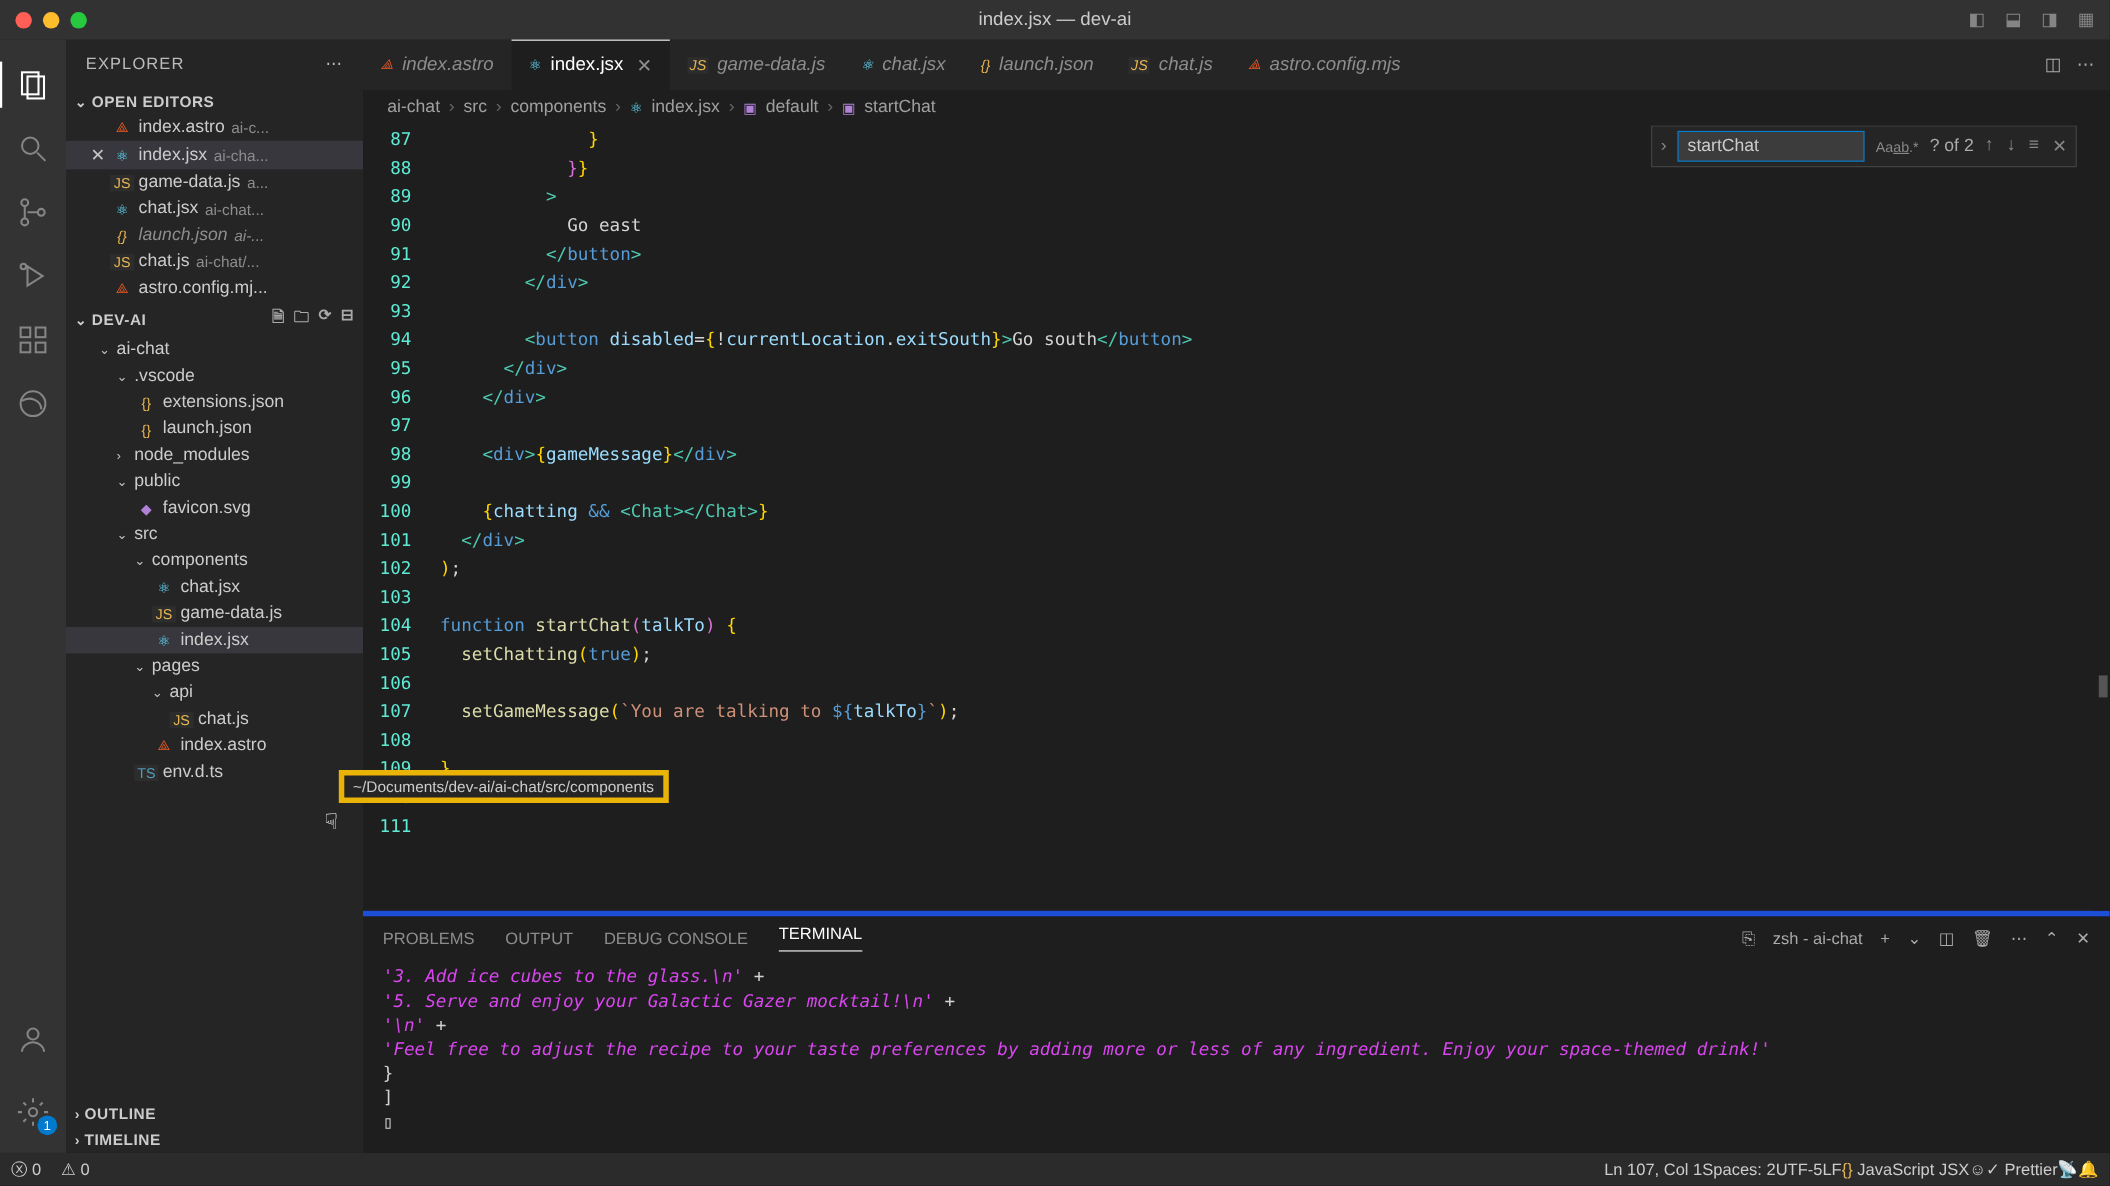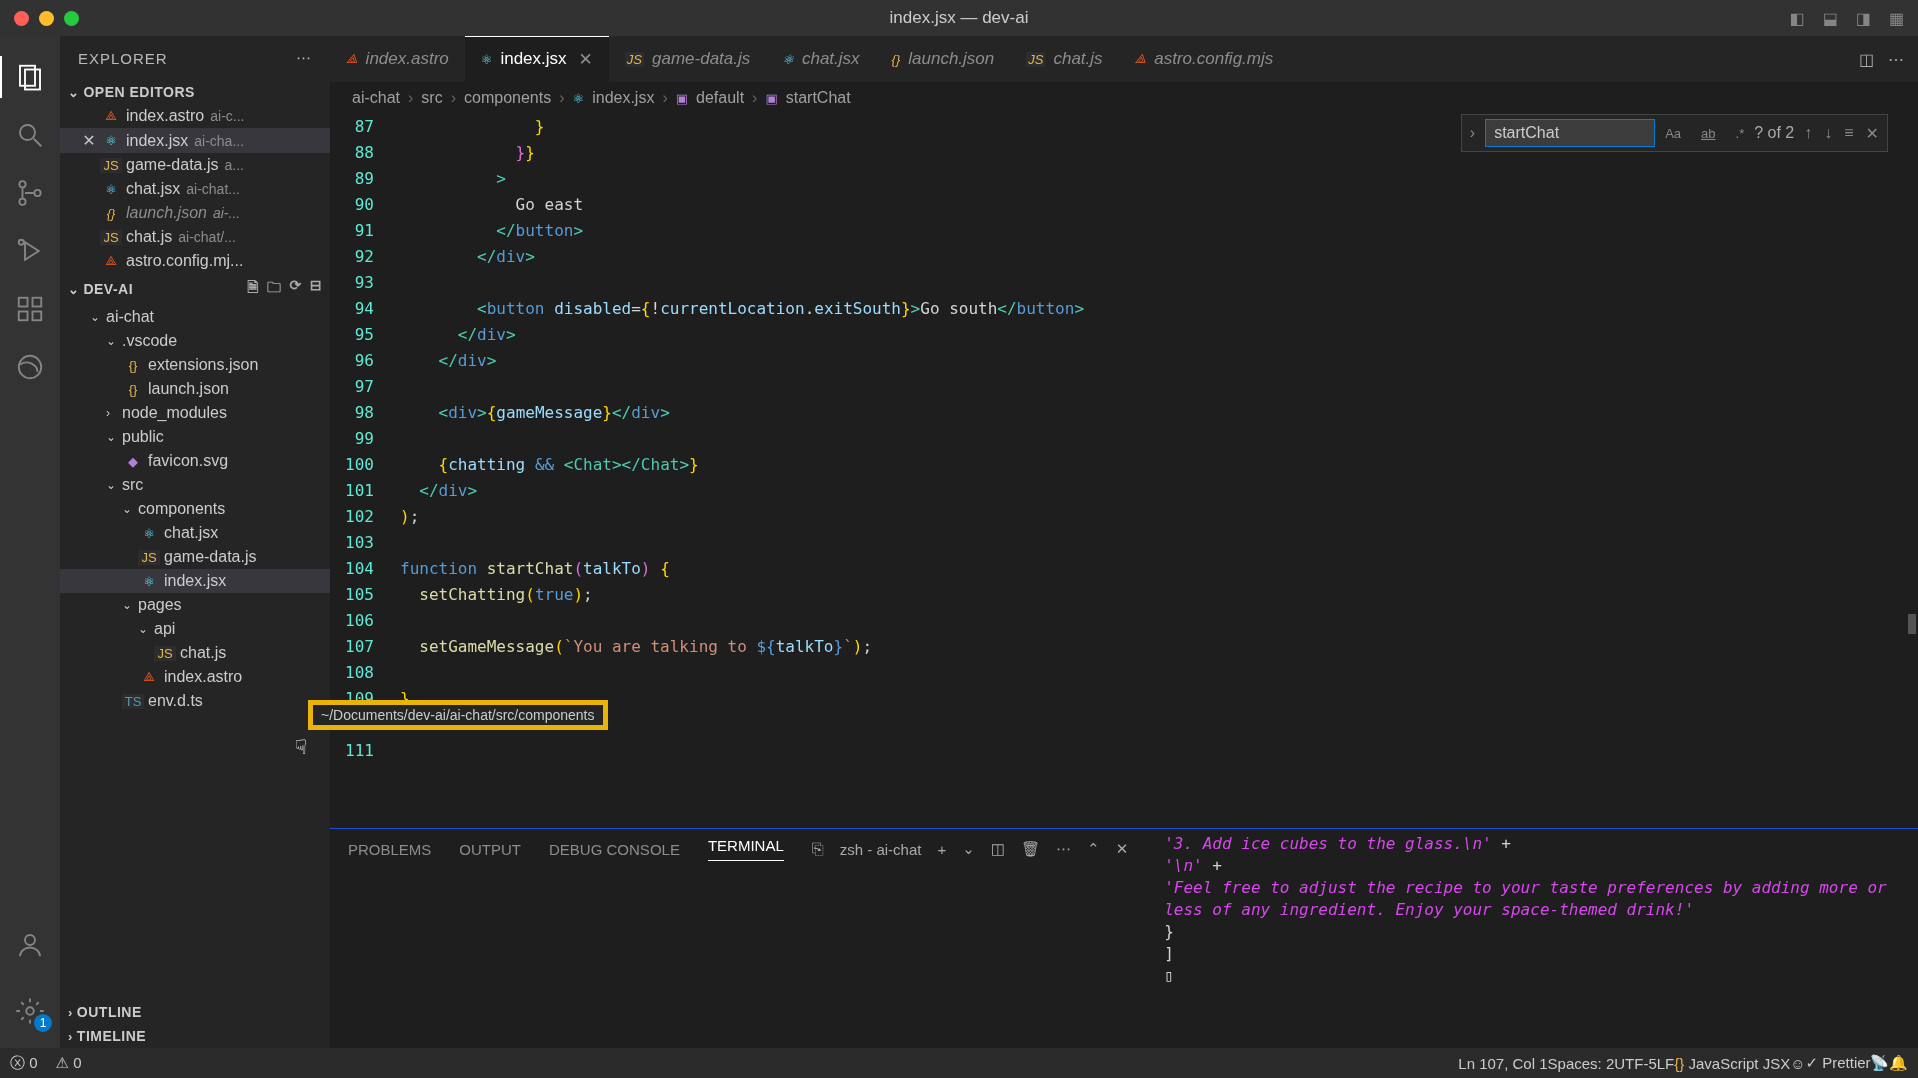--- a/index.html
+++ b/index.html
@@ -212,25 +212,25 @@
   color: #cccccc;
 }
 .search-widget input {
   background: #3c3c3c;
   border: 1px solid #007fd4;
   color: #cccccc;
   padding: 4px 8px;
   font-size: 16px;
   width: 170px;
 }
-.search-widget .sicons { display: flex; gap: 20px; color: #888; font-size: 13px; align-items: flex-start; }
+.search-widget .sicons { display: flex; gap: 0; color: #888; font-size: 13px; align-items: flex-start; }
 .search-widget .count { color: #aaa; }
 .search-widget .navbtns { display: flex; gap: 12px; color: #888; }
 
-.panel { height: 220px; border-top: 1px solid #1d4ed8; display: flex; flex-direction: row; }
+.panel { height: 220px; border-top: 5px solid #1d4ed8; display: flex; flex-direction: column; }
 .panel-tabs {
   height: 40px;
   display: flex;
   align-items: center;
   padding: 0 18px;
   gap: 28px;
   font-size: 15px;
   color: #8d8d8d;
 }
 .panel-tab.active { color: #fff; border-bottom: 1px solid #fff; padding-bottom: 6px; }
@@ -653,20 +653,21 @@
           <span>⌄</span>
           <span>◫</span>
           <span>🗑</span>
           <span>⋯</span>
           <span>⌃</span>
           <span>✕</span>
         </div>
       </div>
       <div class="panel-body" id="terminal-body">
           <div>    <span class="tstr">'3. Add ice cubes to the glass.\n'</span><span class="top"> +</span></div>
+          <div>    <span class="tstr">'5. Serve and enjoy your Galactic Gazer mocktail!\n'</span><span class="top"> +</span></div>
           <div>    <span class="tstr">'\n'</span><span class="top"> +</span></div>
           <div>    <span class="tstr">'Feel free to adjust the recipe to your taste preferences by adding more or less of any ingredient. Enjoy your space-themed drink!'</span><span class="top"></span></div>
           <div><span class="top">  }</span></div>
           <div><span class="top">]</span></div>
           <div><span class="top">▯</span></div>
         </div>
     </div>
   </div>
 </div>
 

